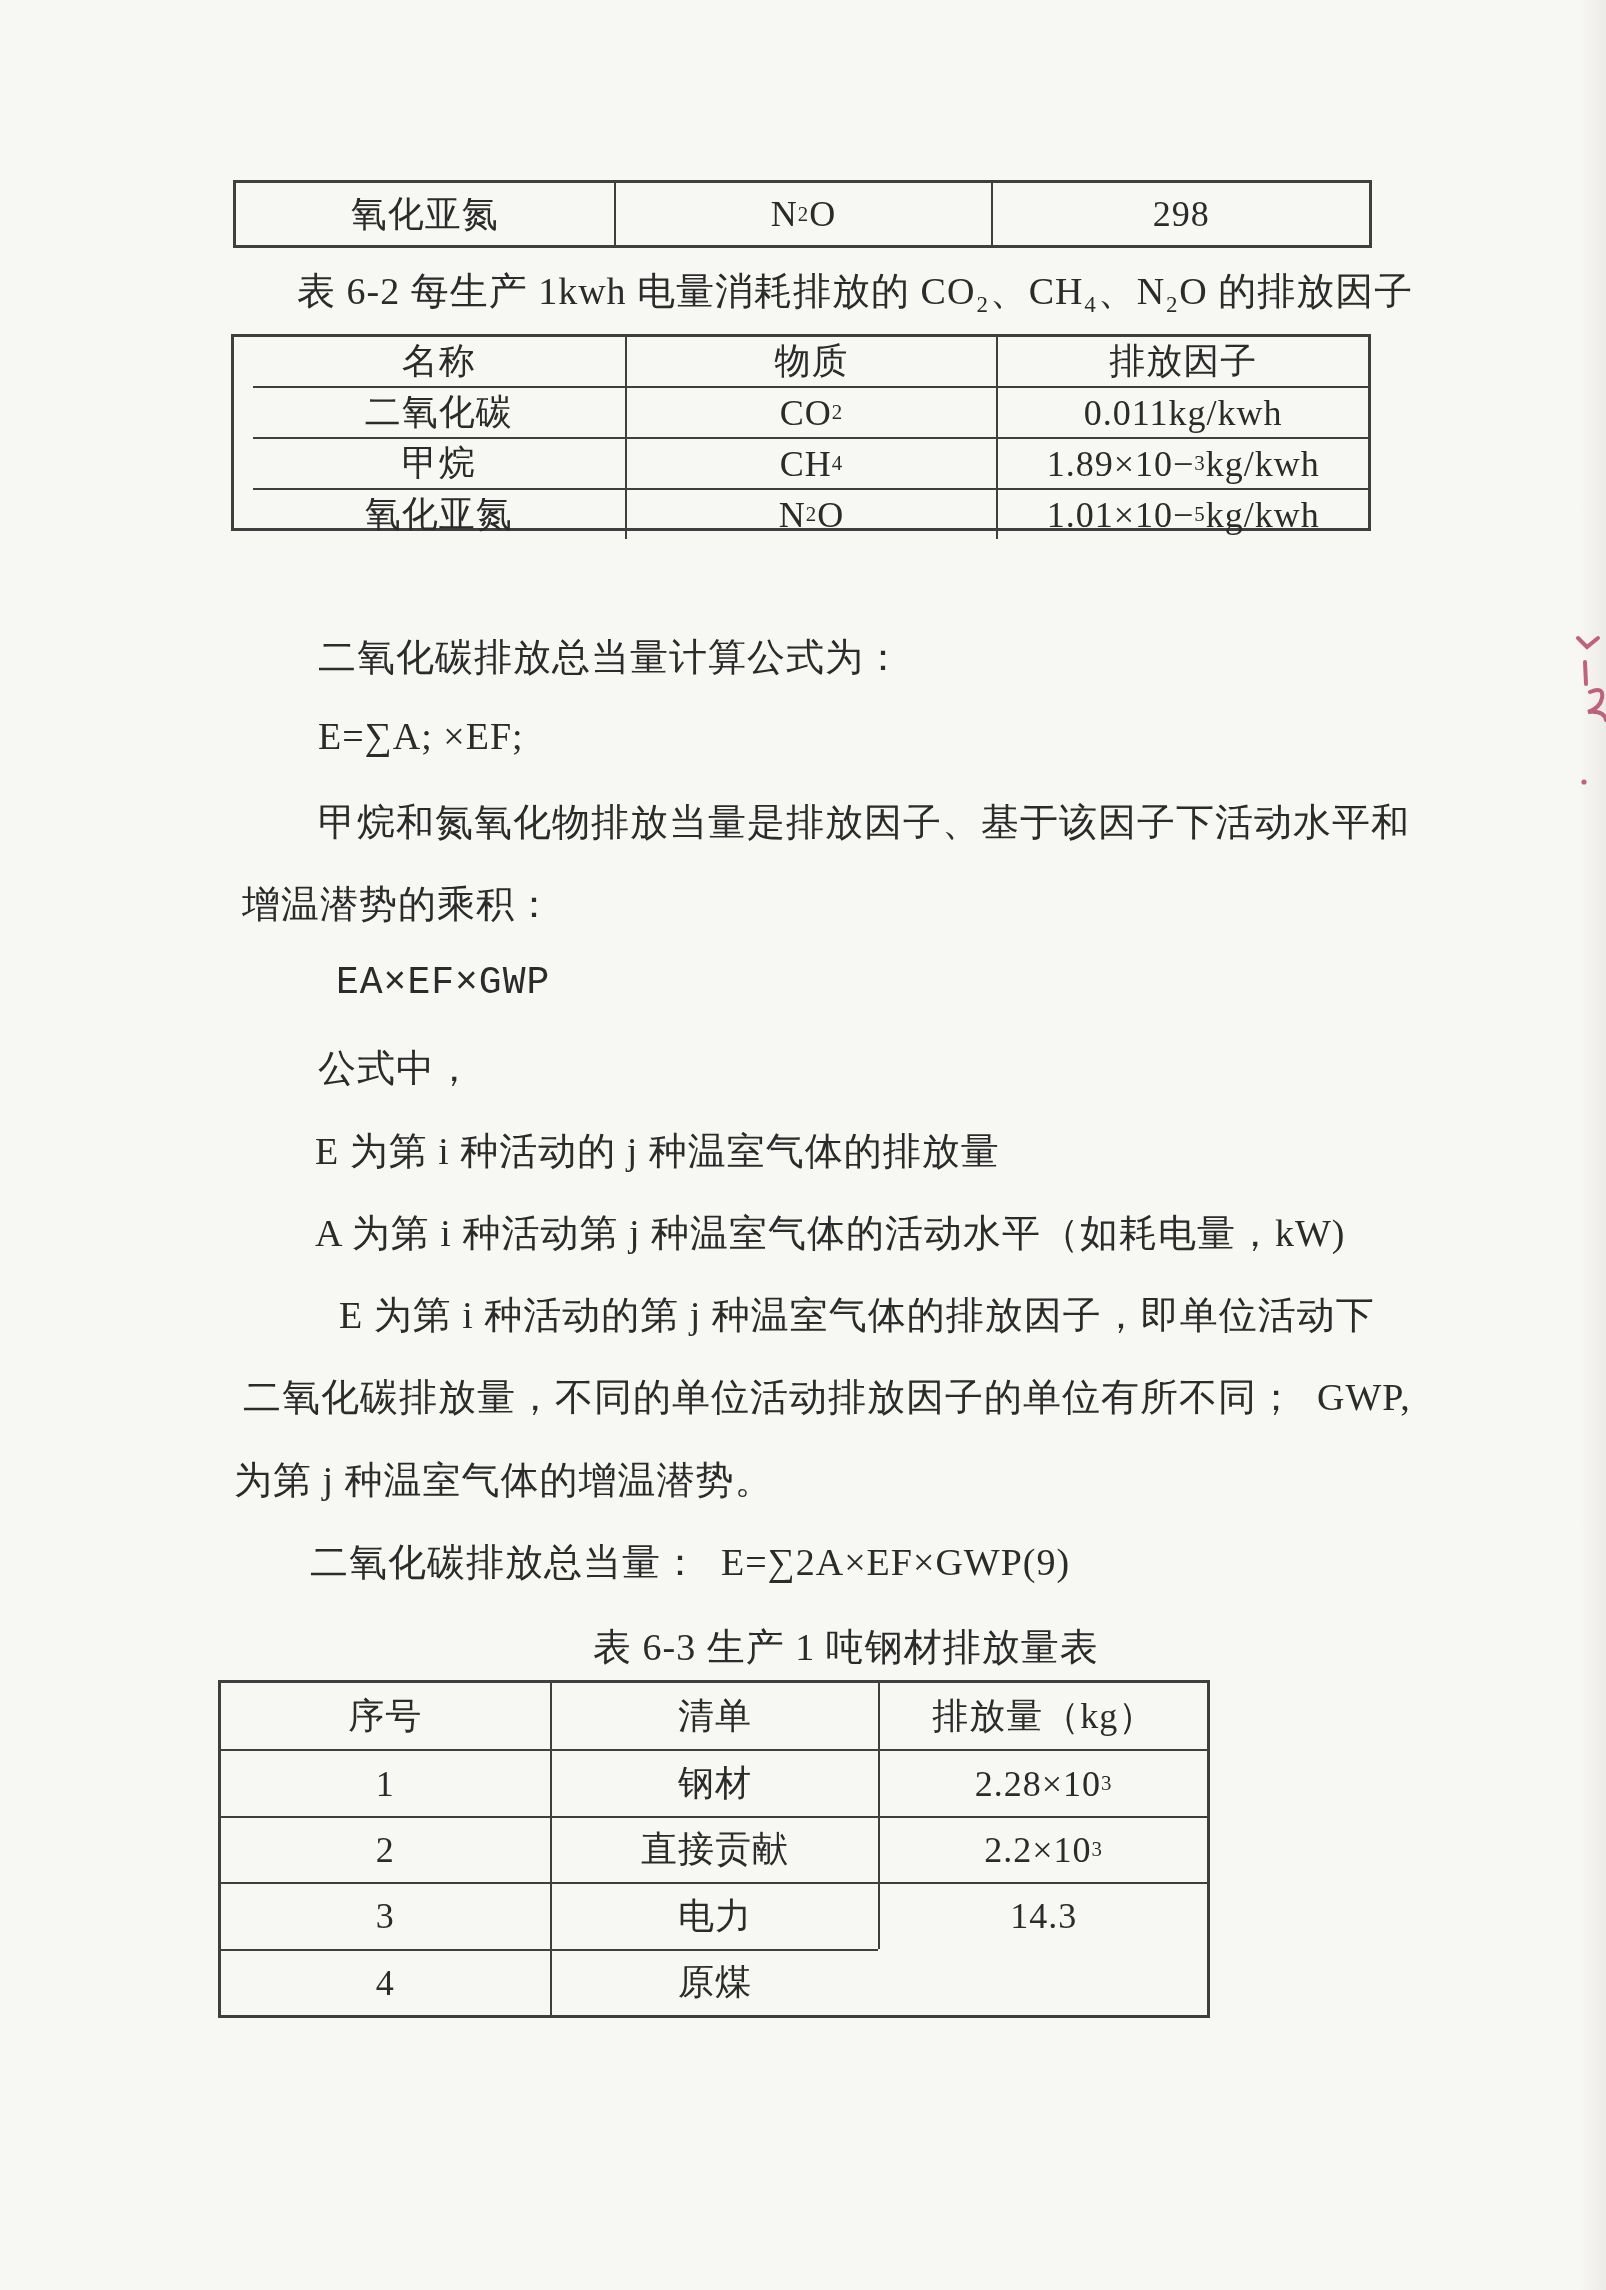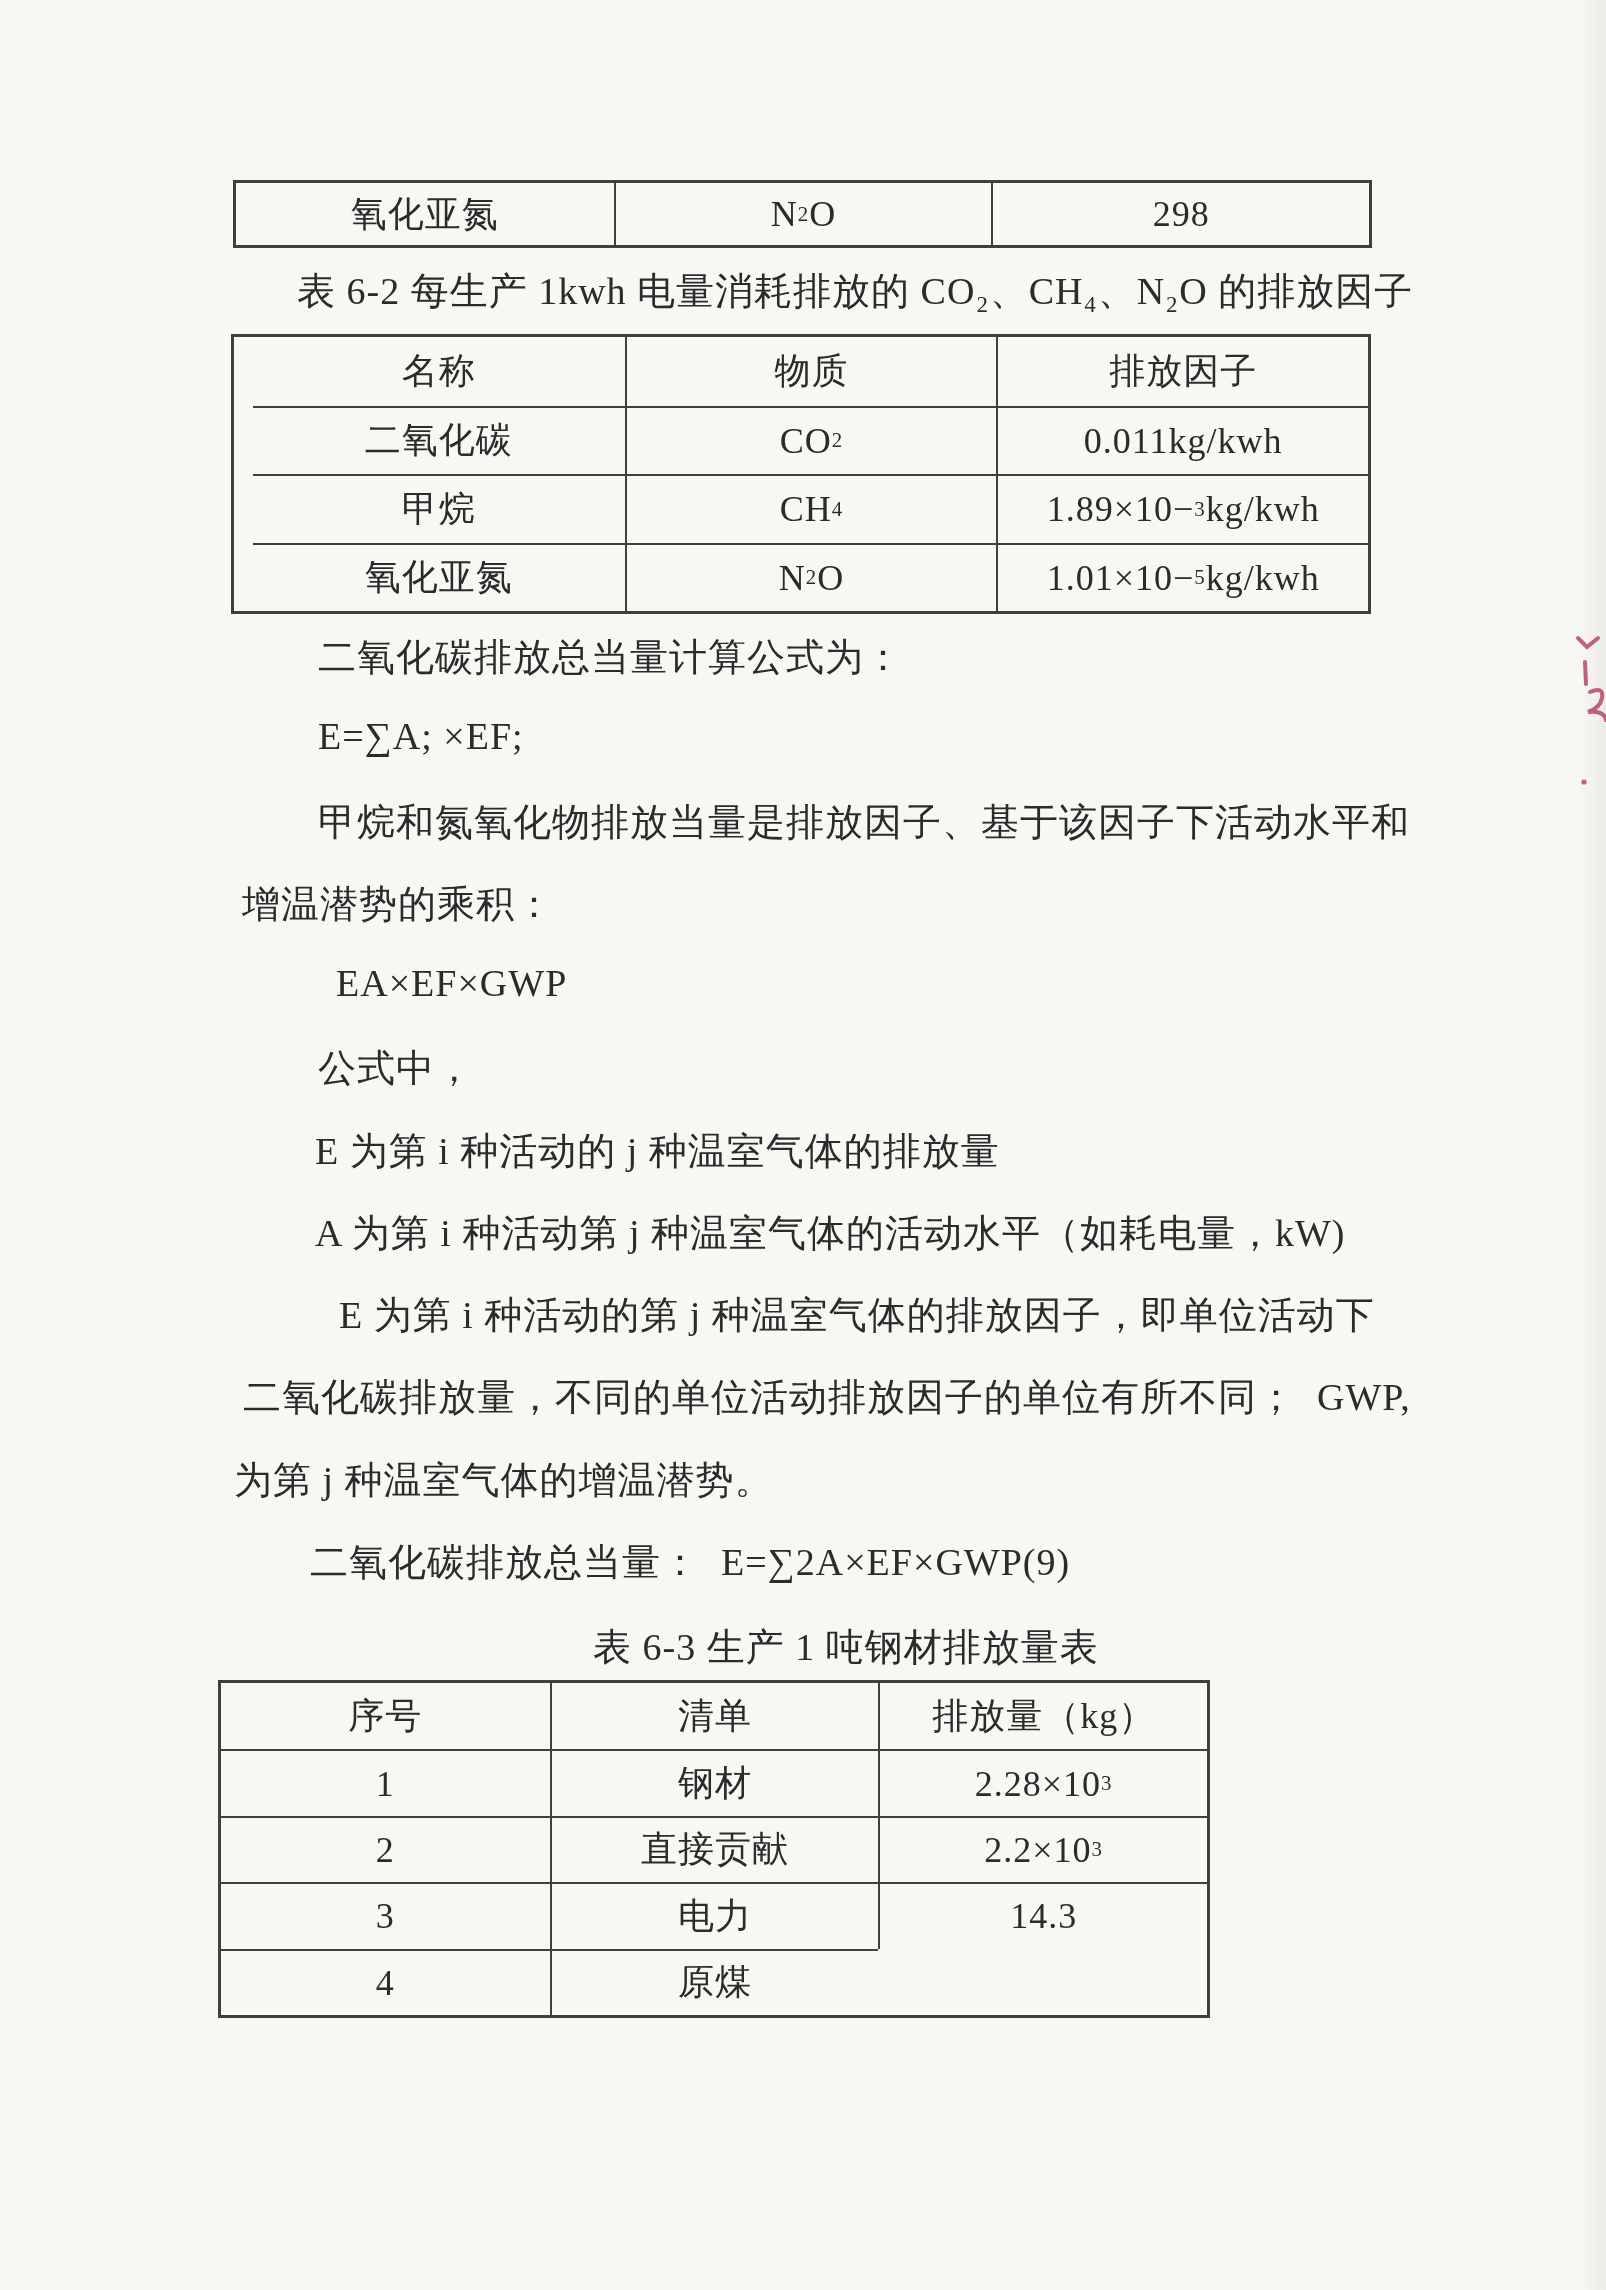--- a/index.html
+++ b/index.html
@@ -61,21 +61,21 @@
         <sub>2</sub>
         <span>O</span>
     </div>
     <div class="cell r0">
       <span>298</span>
     </div>
   </div>
 
   <div class="caption" style="left:297px;top:266px;">表 6-2 每生产 1kwh 电量消耗排放的 CO₂、CH₄、N₂O 的排放因子</div>
 
-  <div class="tbl" style="left:231px;top:334px;width:1140px;height:280px;grid-template-rows:repeat(4,1fr);padding-left:19px;">
+  <div class="tbl" style="left:231px;top:334px;width:1140px;height:197px;grid-template-rows:repeat(4,1fr);padding-left:19px;">
     <div class="cell r0 c0">名称</div>
     <div class="cell r0">物质</div>
     <div class="cell r0">排放因子</div>
 
     <div class="cell c0">
       <span>二氧化碳</span>
     </div>
     <div class="cell">
       <span>CO</span>
         <sub>2</sub>
@@ -113,21 +113,21 @@
       <span>1.01×10−</span>
         <sup>5</sup>
         <span>kg/kwh</span>
     </div>
   </div>
 
   <div class="line" style="left:318px;top:632px;">二氧化碳排放总当量计算公式为：</div>
   <div class="line" style="left:318px;top:714px;">E=∑A; ×EF;</div>
   <div class="line" style="left:318px;top:797px;">甲烷和氮氧化物排放当量是排放因子、基于该因子下活动水平和</div>
   <div class="line" style="left:242px;top:879px;">增温潜势的乘积：</div>
-  <div class="line" style="left:336px;top:961px;">EA×EF×GWP</div>
+  <div class="line" style="left:336px;top:961px;font-family:Liberation Mono, monospace;">EA×EF×GWP</div>
   <div class="line" style="left:318px;top:1043px;">公式中，</div>
   <div class="line" style="left:315px;top:1126px;">E 为第 i 种活动的 j 种温室气体的排放量</div>
   <div class="line" style="left:315px;top:1208px;">A 为第 i 种活动第 j 种温室气体的活动水平（如耗电量，kW)</div>
   <div class="line" style="left:339px;top:1290px;">E 为第 i 种活动的第 j 种温室气体的排放因子，即单位活动下</div>
   <div class="line" style="left:243px;top:1372px;">二氧化碳排放量，不同的单位活动排放因子的单位有所不同；  GWP,</div>
   <div class="line" style="left:234px;top:1455px;">为第 j 种温室气体的增温潜势。</div>
   <div class="line" style="left:310px;top:1537px;">二氧化碳排放总当量：  E=∑2A×EF×GWP(9)</div>
 
   <div class="caption" style="left:545px;top:1622px;margin-left:48px;">表 6-3 生产 1 吨钢材排放量表</div>
 

